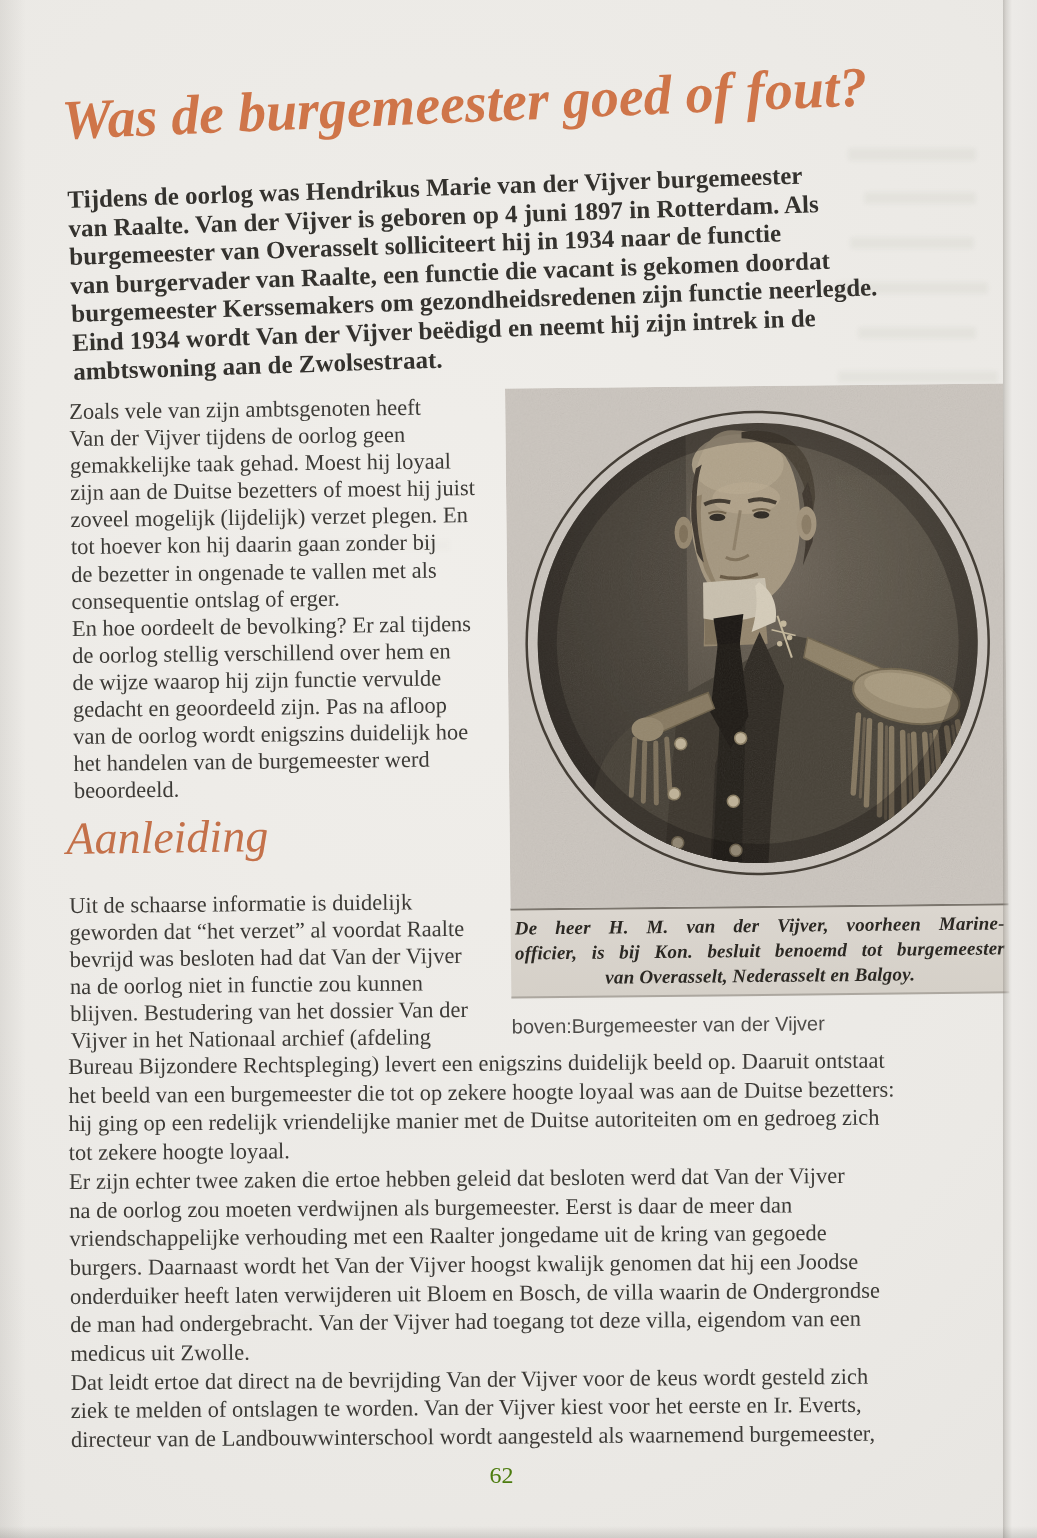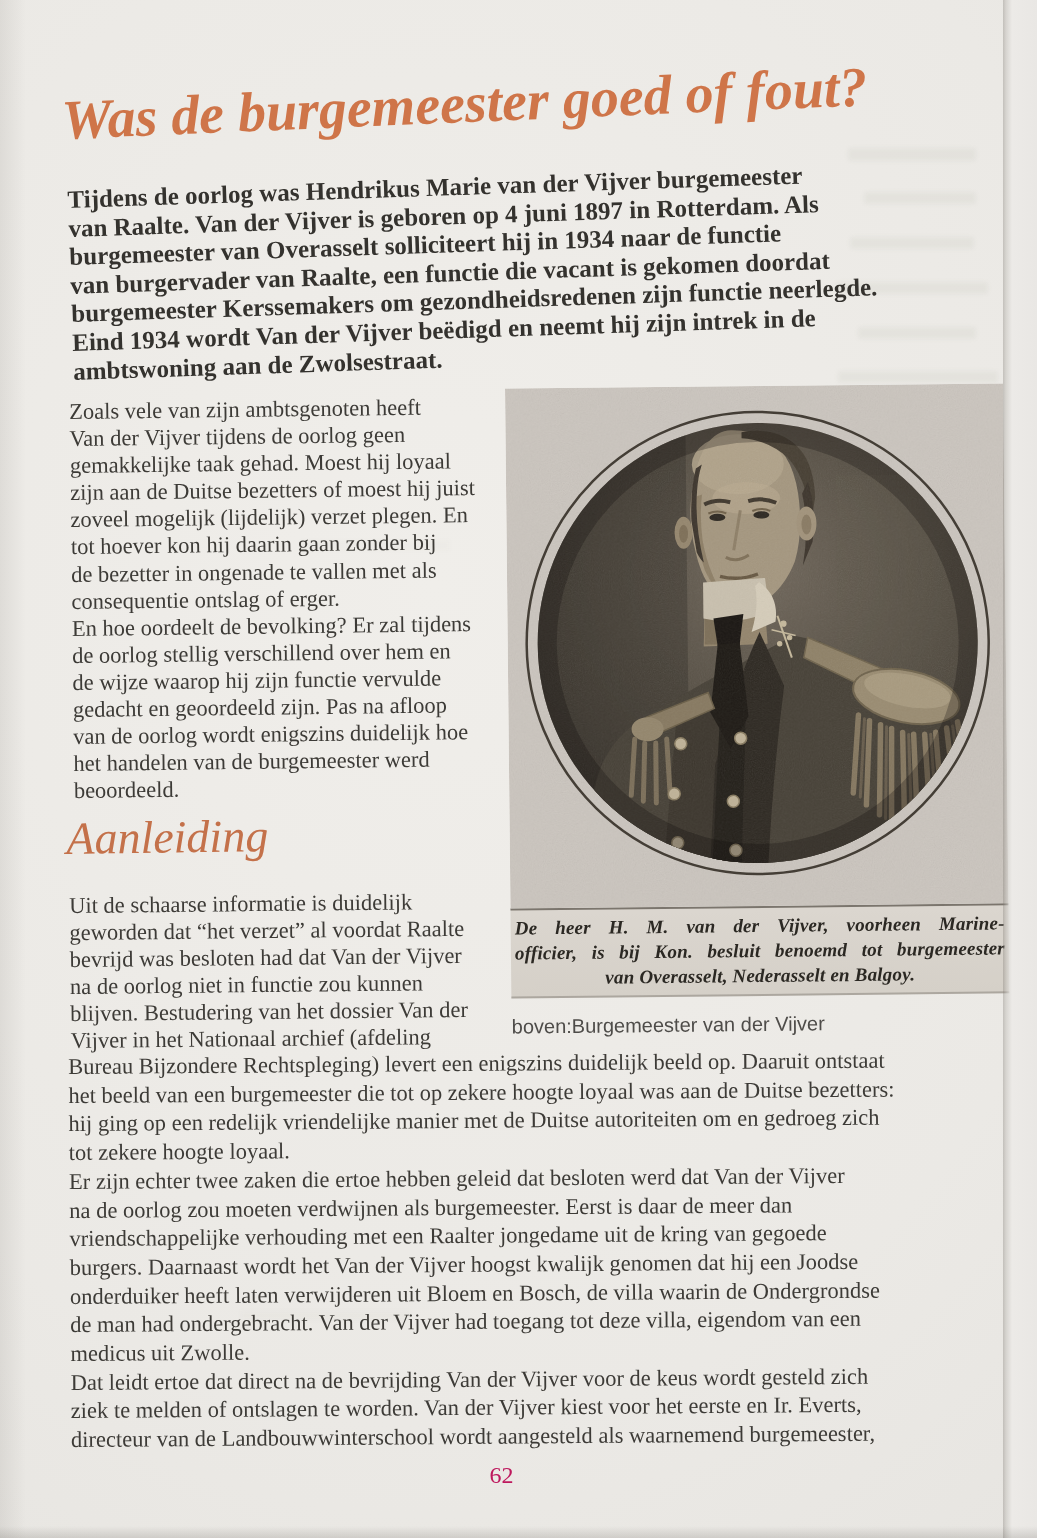--- a/index.html
+++ b/index.html
@@ -55,21 +55,21 @@
   .cap-line.just{text-align:justify;}
   .cap-line.just::after{content:"";display:inline-block;width:100%;}
   .cap-line.center{text-align:center;}
   .credit{margin-top:16px;font:400 20px/24px "Liberation Sans", sans-serif;color:#4e4c49;}
 
   .body-text{position:absolute;left:68px;top:1053px;
     font:400 22.5px/28.7px "Liberation Serif", serif;color:#3d3b37;
     transform:rotate(-0.45deg);transform-origin:0 0;}
 
   .pagenum{position:absolute;left:0;top:1463px;width:1003px;text-align:center;
-    font:400 24px/1 "Liberation Serif", serif;color:#be185d;}
+    font:400 24px/1 "Liberation Serif", serif;color:#4d7c0f;}
 </style>
 </head>
 <body>
 
 <div class="page">
 
   <div class="bleed">
     <i style="left:848px;top:148px;width:128px;height:13px"></i>
     <i style="left:864px;top:192px;width:112px;height:12px"></i>
     <i style="left:850px;top:237px;width:124px;height:12px"></i>

